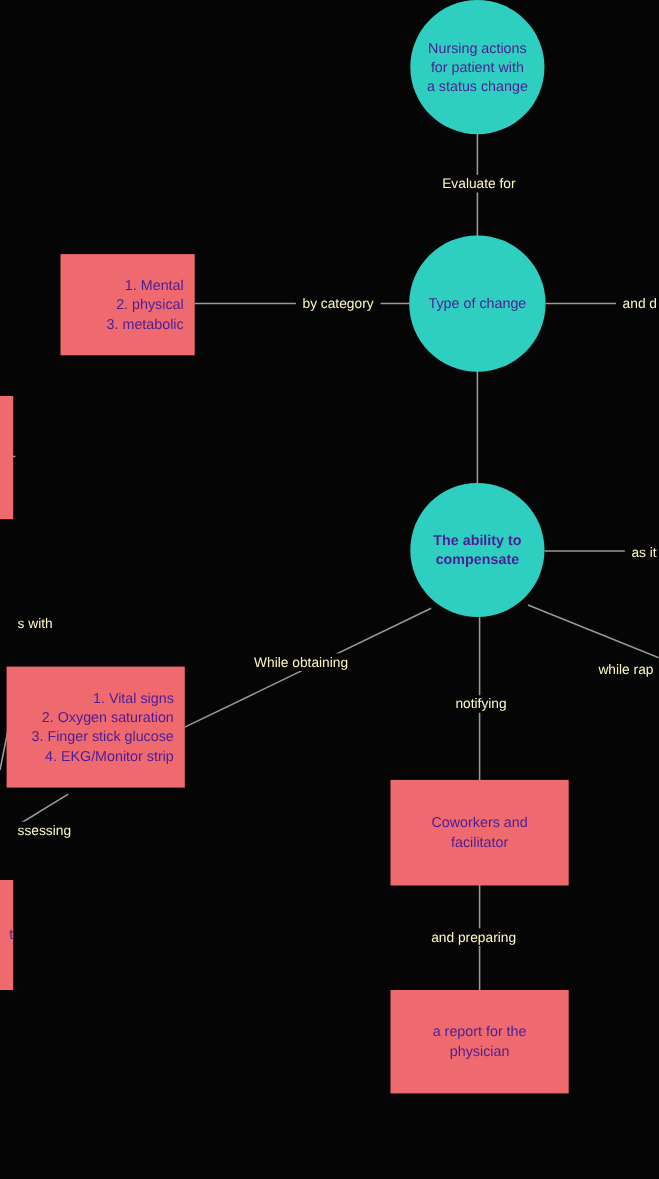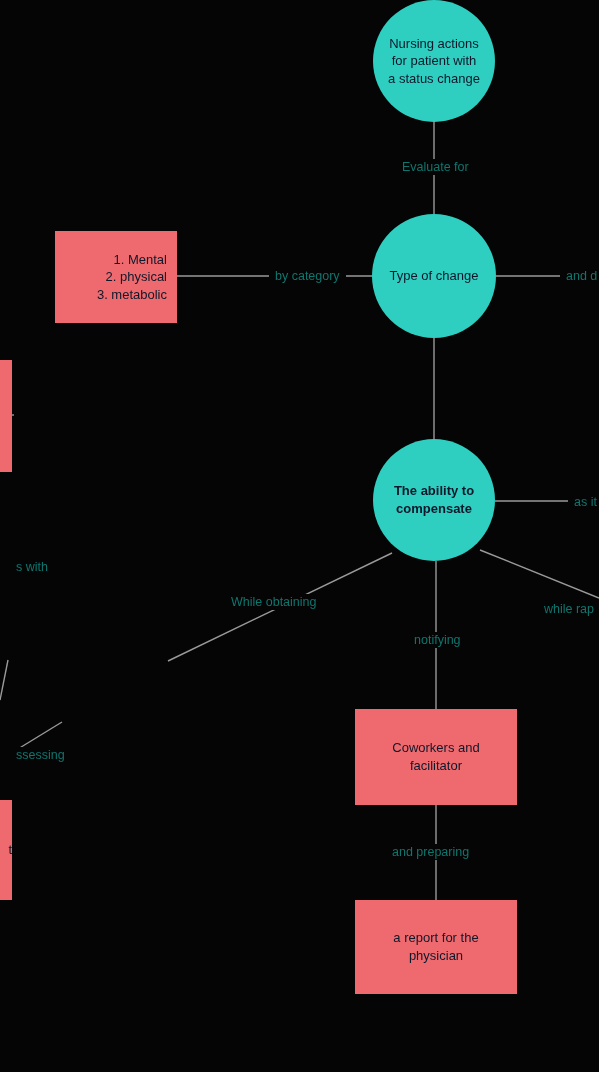--- a/index.html
+++ b/index.html
@@ -25,21 +25,21 @@
     width: 599px;
     height: 1072px;
   }
   .node {
     position: absolute;
     box-sizing: border-box;
     display: flex;
     align-items: center;
     justify-content: center;
     text-align: center;
-    color: #0f172a;
+    color: #4c1d95;
     line-height: 1.35;
     z-index: 3;
   }
   .circle {
     background: #2ecfc1;
     border-radius: 50%;
     font-size: 13px;
     padding: 0 14px;
   }
   .rect {
@@ -53,21 +53,21 @@
   }
   .rect.listbox .inner {
     width: 100%;
   }
   .rect .line {
     display: block;
     white-space: nowrap;
   }
   .edge-label {
     position: absolute;
-    color: #0f766e;
+    color: #fef9c3;
     font-size: 12.5px;
     white-space: nowrap;
     background: #050505;
     padding: 1px 6px;
     z-index: 4;
   }
   .edge-label.clip-left {
     padding-left: 16px;
   }
 </style>
@@ -152,20 +152,28 @@
   </div>
 
   <div class="edge-label" style="left:538px; top:601px;">
     <span>while rap</span>
   </div>
 
   <div class="edge-label" style="left:408px; top:632px;">
     <span>notifying</span>
   </div>
 
+  <div class="node rect listbox" style="left:6px; top:606px; width:162px; height:110px;">
+    <span class="inner">
+      <span class="line">1. Vital signs</span>
+      <span class="line">2. Oxygen saturation</span>
+      <span class="line">3. Finger stick glucose</span>
+      <span class="line">4. EKG/Monitor strip</span>
+    </span>
+  </div>
 
   <div class="edge-label clip-left" style="left:0px; top:747px;">
     <span>ssessing</span>
   </div>
 
   <div class="node rect" style="left:-10px; top:800px; width:22px; height:100px; padding:0; justify-content:flex-end;">
     <span>t</span>
   </div>
 
   <div class="node rect" style="left:355px; top:709px; width:162px; height:96px;">

